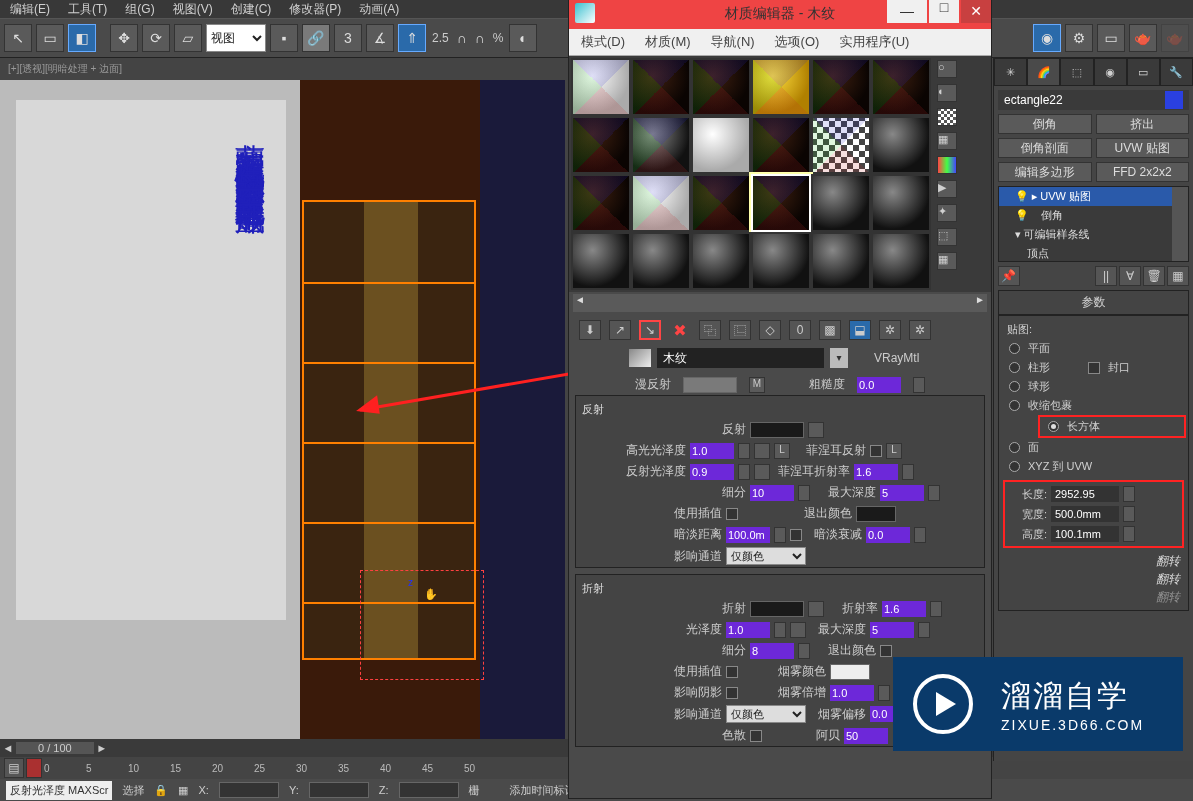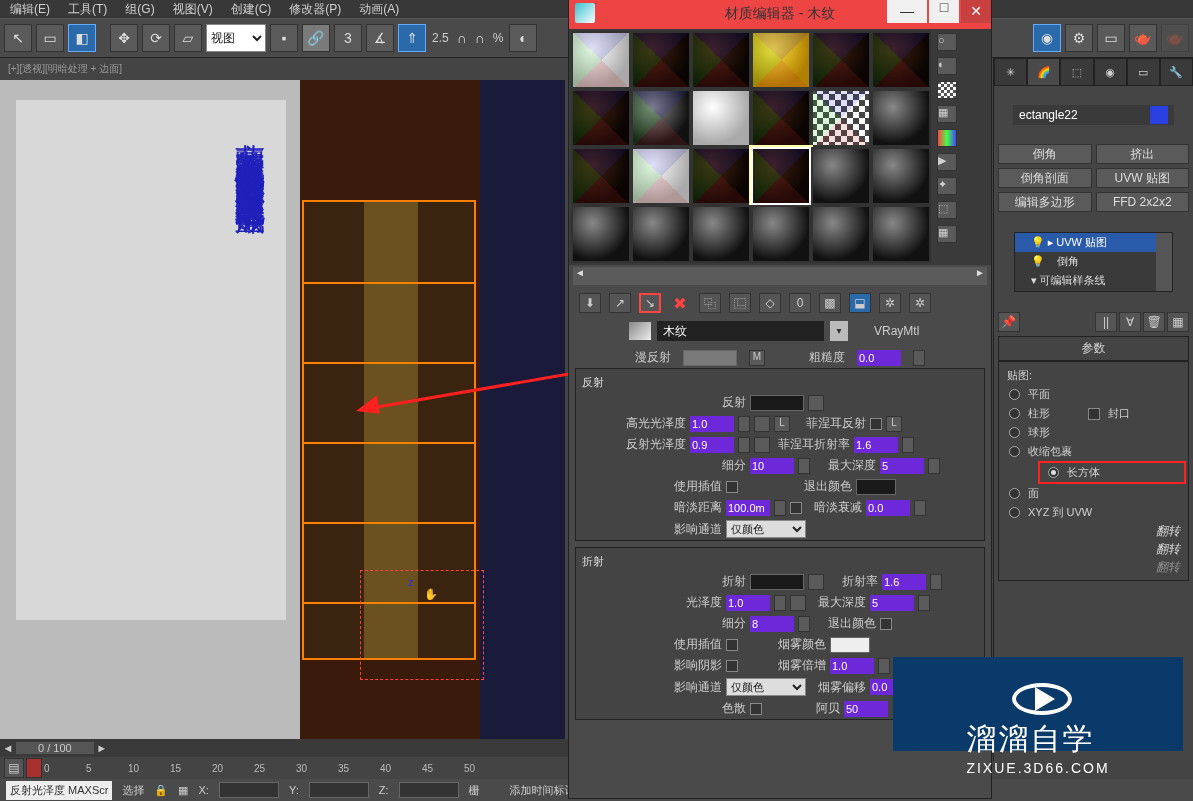--- a/index.html
+++ b/index.html
@@ -82,27 +82,27 @@
 .spinbtn { width:12px; height:16px; background:#5a5a5a; border:1px solid #333;}
 .ck { width:12px; height:12px; background:#333; border:1px solid #888;}
 .sect-title { padding:2px 6px; color:#ddd; margin-top:4px; }
 .combo { height:18px; background:#ddd; color:#222; font-size:11px; border:1px solid #888;}
 
 
 .cmd-panel { position:absolute; top:58px; right:0; width:200px; bottom:40px; background:#454545; border-left:1px solid #222; z-index:6; }
 .cmd-tabs { display:flex; height:28px;}
 .cmd-tab { flex:1; background:#3a3a3a; border:1px solid #222; display:flex; align-items:center; justify-content:center;}
 .cmd-tab.active { background:#4a4a4a;}
-.obj-name { margin:19px; background:#3a3a3a; color:#fff; height:20px; padding:2px 6px; font-size:12px; display:flex; align-items:center;}
+.obj-name { margin:4px; background:#3a3a3a; color:#fff; height:20px; padding:2px 6px; font-size:12px; display:flex; align-items:center;}
 .obj-color { width:18px; height:18px; background:#2a40e0;}
 .mod-drop { margin:2px 4px; height:22px; background:#303030; color:#ddd; padding:2px 4px; display:flex; align-items:center;}
 .mod-drop::after{content:'▾'; margin-left:auto;}
 .btn-grid { display:grid; grid-template-columns:1fr 1fr; gap:4px; margin:4px;}
 .pbtn { height:20px; background:#5a5a5a; border:1px solid #333; text-align:center; font-size:12px; color:#ddd; line-height:18px;}
-.mod-stack { margin:20px; background:#3a3a3a; border:1px solid #222; height:60px; font-size:11px; overflow:auto; position:relative;}
+.mod-stack { margin:4px; background:#3a3a3a; border:1px solid #222; height:76px; font-size:11px; overflow:auto; position:relative;}
 .mod-stack .sbar { position:absolute; right:0; top:0; width:16px; height:100%; background:#555;}
 .mod-item { padding:2px 16px; color:#ddd; }
 .mod-item.sel { background:#2a5aaa; color:#fff; }
 .mod-sub { padding-left:28px;}
 .stack-btns { display:flex; gap:2px; margin:2px 4px;}
 
 .roll-header { background:#444; padding:3px; text-align:center; font-size:12px; border:1px solid #222; margin:4px 4px 0 4px;}
 .param-body { margin:0 4px; border:1px solid #222; background:#444; padding:4px 2px;}
 .radio-row { display:flex; align-items:center; gap:8px; padding:2px 8px;}
 .radio { width:11px; height:11px; border-radius:50%; border:1px solid #aaa; background:#333;}
@@ -116,21 +116,21 @@
 .bottom-area { position:absolute; left:0; right:0; bottom:0; height:62px; background:#4a4a4a; color:#ccc; font-size:11px;}
 .time-slider { height:18px; background:#3a3a3a; display:flex; align-items:center;}
 .slider-btn { width:16px; text-align:center;}
 .frame-display { background:#555; padding:0 22px;}
 .track-bar { height:22px; background:#444; display:flex; align-items:center; gap:2px; padding:0 4px;}
 .trk-num { font-size:10px; color:#bbb; width:40px;}
 .status-bar { height:22px; display:flex; align-items:center; gap:10px; padding:0 6px;}
 .xyz-field { width:60px; height:16px; background:#333; border:1px solid #666; color:#ddd;}
 
 
-.watermark { position:absolute; right:10px; bottom:50px; width:290px; height:94px; background:#0a3a6a; z-index:20; display:flex; align-items:center; gap:4px; padding:26px; color:#fff;flex-direction:column;}
+.watermark { position:absolute; right:10px; bottom:50px; width:290px; height:94px; background:#0a3a6a; z-index:20; display:flex; align-items:center; gap:28px; padding:12px; color:#fff;}
 .wm-play { width:60px; height:60px; border:4px solid #fff; border-radius:50%; display:flex; align-items:center; justify-content:center; margin-left:8px;}
 .wm-play::after { content:''; border-left:20px solid #fff; border-top:12px solid transparent; border-bottom:12px solid transparent; margin-left:6px;}
 .wm-text { font-size:30px; letter-spacing:2px;}
 .wm-url { font-size:14px; letter-spacing:2px;}
 
 .flip-label { position:absolute; right:6px; font-size:12px; color:#ddd;font-style:italic;}
 </style>
 </head>
 <body>
 
@@ -199,20 +199,27 @@
 </div>
 
 <div class="mat-editor">
   <div class="mat-title">
     <div class="mat-title-logo"></div>
     <span>材质编辑器 - 木纹</span>
     <div class="mat-title-min">—</div>
     <div class="mat-title-max">□</div>
     <div class="mat-title-close">✕</div>
   </div>
+  <div class="mat-menu">
+    <span>模式(D)</span>
+    <span>材质(M)</span>
+    <span>导航(N)</span>
+    <span>选项(O)</span>
+    <span>实用程序(U)</span>
+  </div>
   <div class="sample-area">
     <div class="sample-grid">
       <div class="sample-slot white corner"></div>
       <div class="sample-slot dark corner"></div>
       <div class="sample-slot dark corner"></div>
       <div class="sample-slot gold corner"></div>
       <div class="sample-slot dark corner"></div>
       <div class="sample-slot dark corner"></div>
       <div class="sample-slot dark corner"></div>
       <div class="sample-slot corner"></div>
@@ -453,20 +460,37 @@
       </div>
     <div class="radio-row">
         <div class="radio"></div>
         <span>面</span>
       </div>
     <div class="radio-row">
         <div class="radio"></div>
         <span>XYZ 到 UVW</span>
       </div>
 
+    <div class="redbox" style="margin:4px 2px; padding:2px 0;">
+      <div class="dim-row">
+          <span class="dim-label">长度:</span>
+        <input class="dim-val" value="2952.95" style="">
+          <div class="spinbtn"></div>
+        </div>
+      <div class="dim-row">
+          <span class="dim-label">宽度:</span>
+        <input class="dim-val" value="500.0mm" style="">
+          <div class="spinbtn"></div>
+        </div>
+      <div class="dim-row">
+          <span class="dim-label">高度:</span>
+        <input class="dim-val" value="100.1mm" style="">
+          <div class="spinbtn"></div>
+        </div>
+    </div>
     <div class="dim-row" style="position:relative; height:18px;">
         <span class="flip-label">翻转</span>
       </div>
     <div class="dim-row" style="position:relative; height:18px;">
         <span class="flip-label">翻转</span>
       </div>
     <div class="dim-row" style="position:relative; height:18px;">
         <span class="flip-label" style="opacity:.5">翻转</span>
       </div>
   </div>

